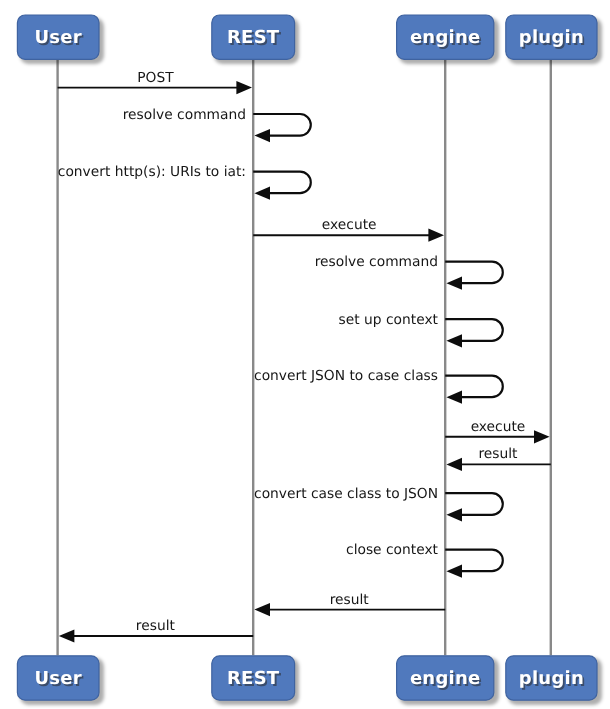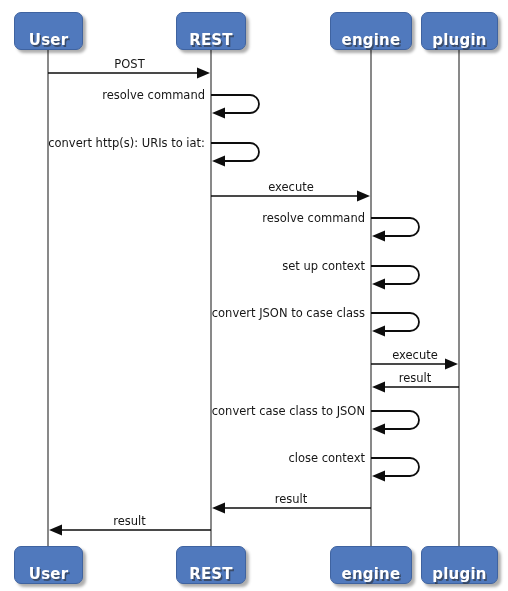--- a/index.html
+++ b/index.html
@@ -50,21 +50,21 @@
     font-size: 11.5px;
     fill: #161616;
   }
   .actor-box {
     position: absolute;
     background: #5079bd;
     border: 1px solid #3f63a0;
     border-radius: 7px;
     box-shadow: 3px 3px 3px rgba(0,0,0,0.32);
     display: flex;
-    align-items: flex-end;
+    align-items: center;
     justify-content: center;
     box-sizing: border-box;
   }
   .actor-label {
     font-family: "DejaVu Sans", "Liberation Sans", sans-serif;
     font-size: 15px;
     font-weight: bold;
     color: #ffffff;
     text-shadow: 1.5px 1.5px 0 rgba(40,40,40,0.55);
     letter-spacing: 0.2px;

